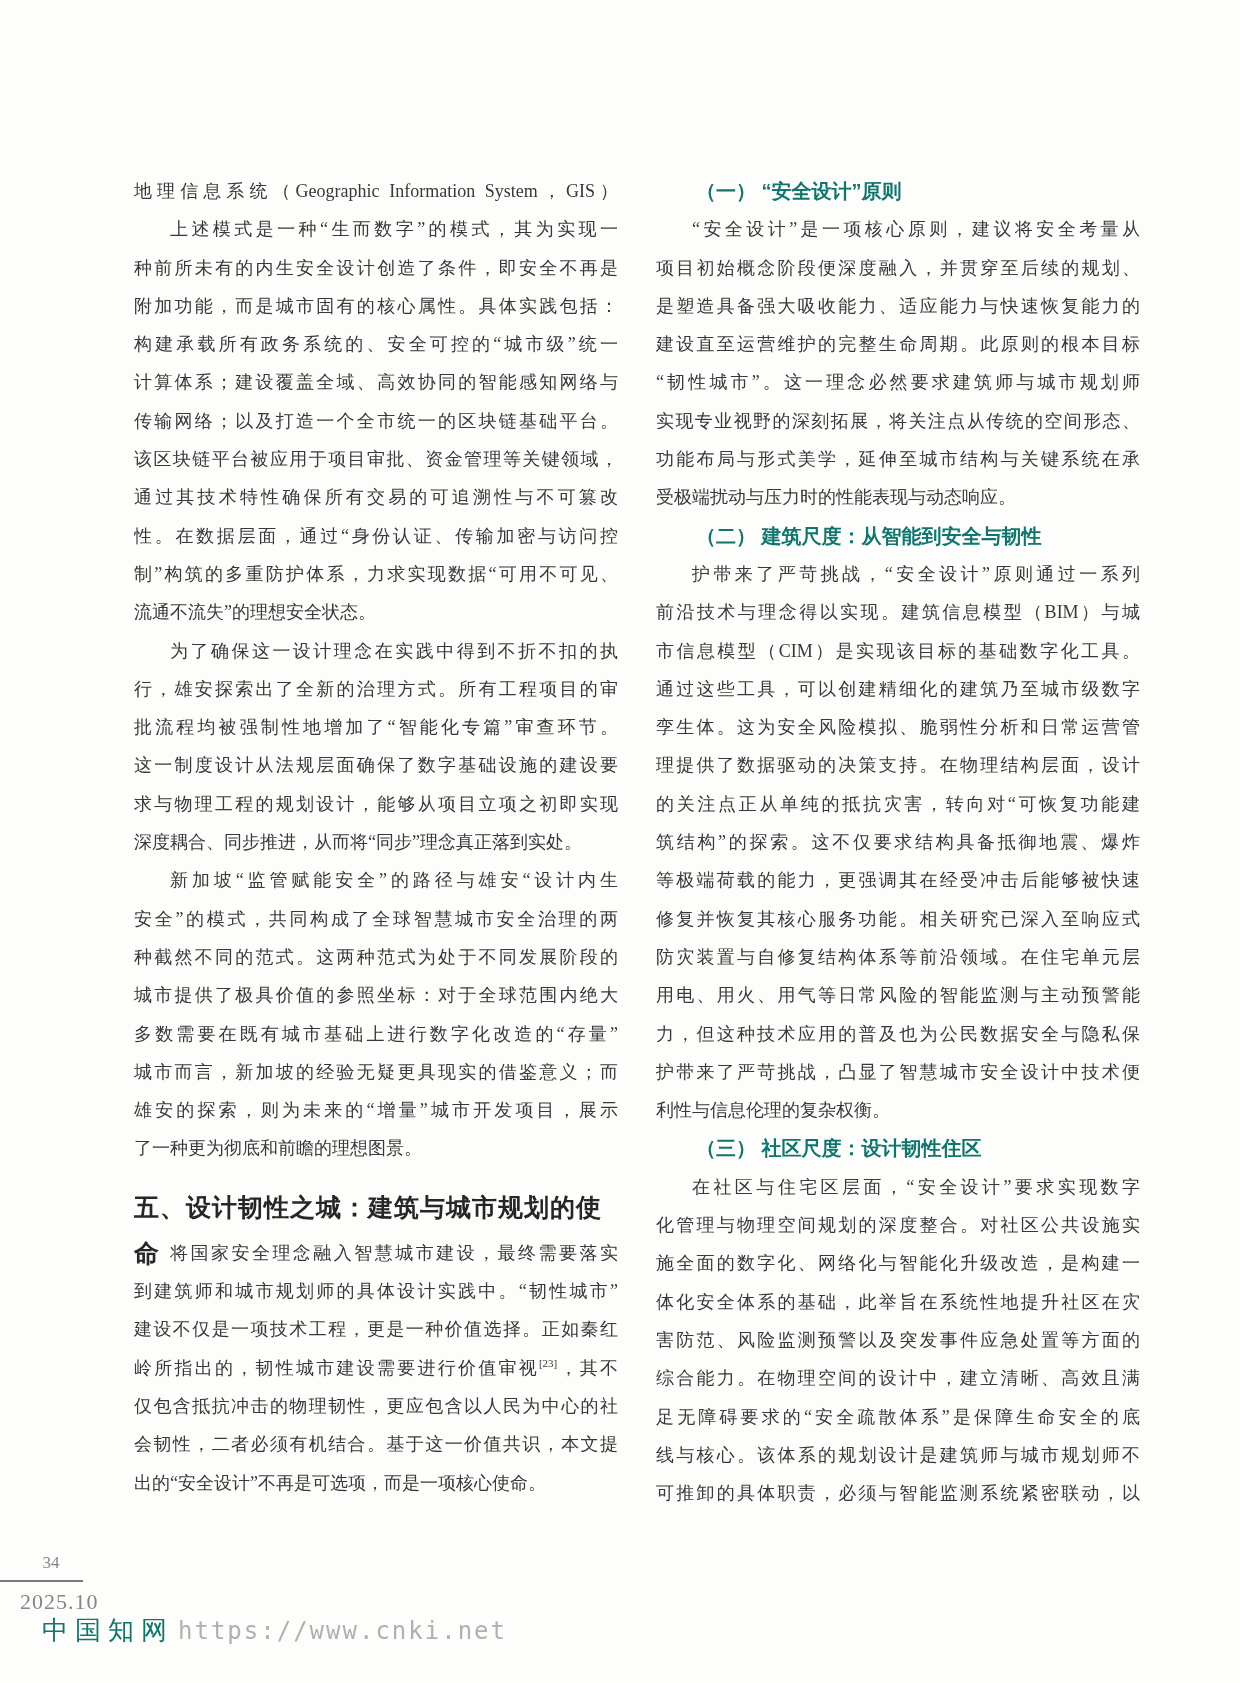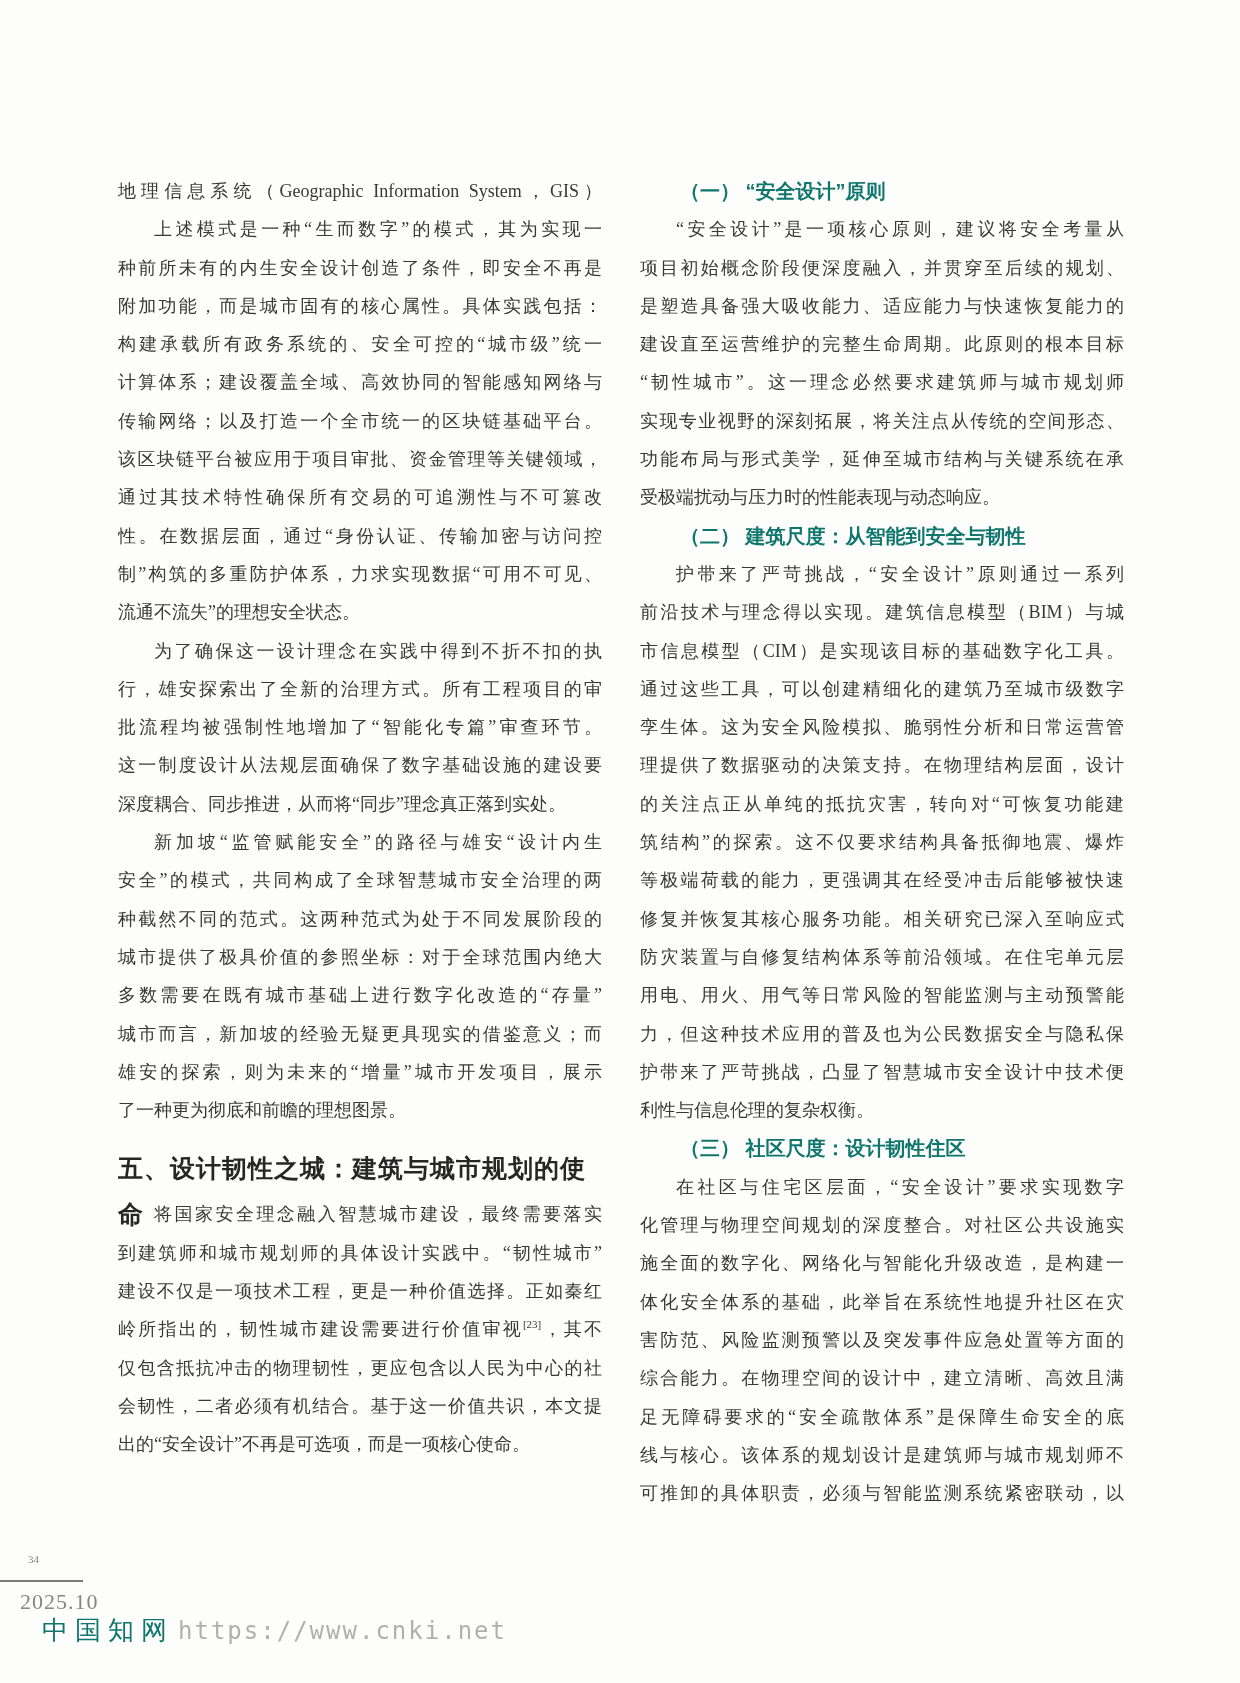--- a/index.html
+++ b/index.html
@@ -4,21 +4,21 @@
 <style>
   html,body { margin:0; padding:0; }
   body {
     position:relative;
     width:1240px; height:1683px;
     background:#fdfdfb;
     font-family:"Liberation Serif","DejaVu Serif",serif;
     overflow:hidden;
   }
   .col {
-    position:absolute; top:172px; width:484px; color:#383838;
+    position:absolute; top:172px; width:484px; color:#383838;margin-left:16px;
   }
   #col-left  { left:118px; }
   #col-right { left:640px; }
   .line {
     font-size:18px; height:38.3px; line-height:38.3px;
     text-align:justify; text-align-last:justify;
     overflow:hidden; word-break:keep-all; white-space:normal;
   }
   .line.indent { text-indent:2em; }
   .line.last { text-align-last:left; }
@@ -30,21 +30,21 @@
     text-align:left; letter-spacing:1px;
   }
   .heading2 {
     font-family:"Liberation Sans","DejaVu Sans",sans-serif;
     font-weight:bold; font-size:20px; color:#0f766e;
     height:38.3px; line-height:38.3px; text-indent:2em;
     text-align:left;
   }
   .pagenum {
     position:absolute; left:28px; top:1553px; width:46px;
-    text-align:left; font-size:11px; color:#858585;
+    text-align:center; font-size:17px; color:#858585;
   }
   .rule {
     position:absolute; left:0; top:1580px; width:83px; height:2px;
     background:#7a7a7a;
   }
   .issue {
     position:absolute; left:20px; top:1589px;
     font-size:22px; color:#858585; letter-spacing:1px;
   }
   .wm-cn {
@@ -71,20 +71,21 @@
     <div class="line">传输网络；以及打造一个全市统一的区块链基础平台。</div>
     <div class="line">该区块链平台被应用于项目审批、资金管理等关键领域，</div>
     <div class="line">通过其技术特性确保所有交易的可追溯性与不可篡改</div>
     <div class="line">性。在数据层面，通过“身份认证、传输加密与访问控</div>
     <div class="line">制”构筑的多重防护体系，力求实现数据“可用不可见、</div>
     <div class="line last">流通不流失”的理想安全状态。</div>
     <div class="line indent">为了确保这一设计理念在实践中得到不折不扣的执</div>
     <div class="line">行，雄安探索出了全新的治理方式。所有工程项目的审</div>
     <div class="line">批流程均被强制性地增加了“智能化专篇”审查环节。</div>
     <div class="line">这一制度设计从法规层面确保了数字基础设施的建设要</div>
+    <div class="line">求与物理工程的规划设计，能够从项目立项之初即实现</div>
     <div class="line last">深度耦合、同步推进，从而将“同步”理念真正落到实处。</div>
     <div class="line indent">新加坡“监管赋能安全”的路径与雄安“设计内生</div>
     <div class="line">安全”的模式，共同构成了全球智慧城市安全治理的两</div>
     <div class="line">种截然不同的范式。这两种范式为处于不同发展阶段的</div>
     <div class="line">城市提供了极具价值的参照坐标：对于全球范围内绝大</div>
     <div class="line">多数需要在既有城市基础上进行数字化改造的“存量”</div>
     <div class="line">城市而言，新加坡的经验无疑更具现实的借鉴意义；而</div>
     <div class="line">雄安的探索，则为未来的“增量”城市开发项目，展示</div>
     <div class="line last">了一种更为彻底和前瞻的理想图景。</div>
     <div class="heading1">五、设计韧性之城：建筑与城市规划的使命</div>

